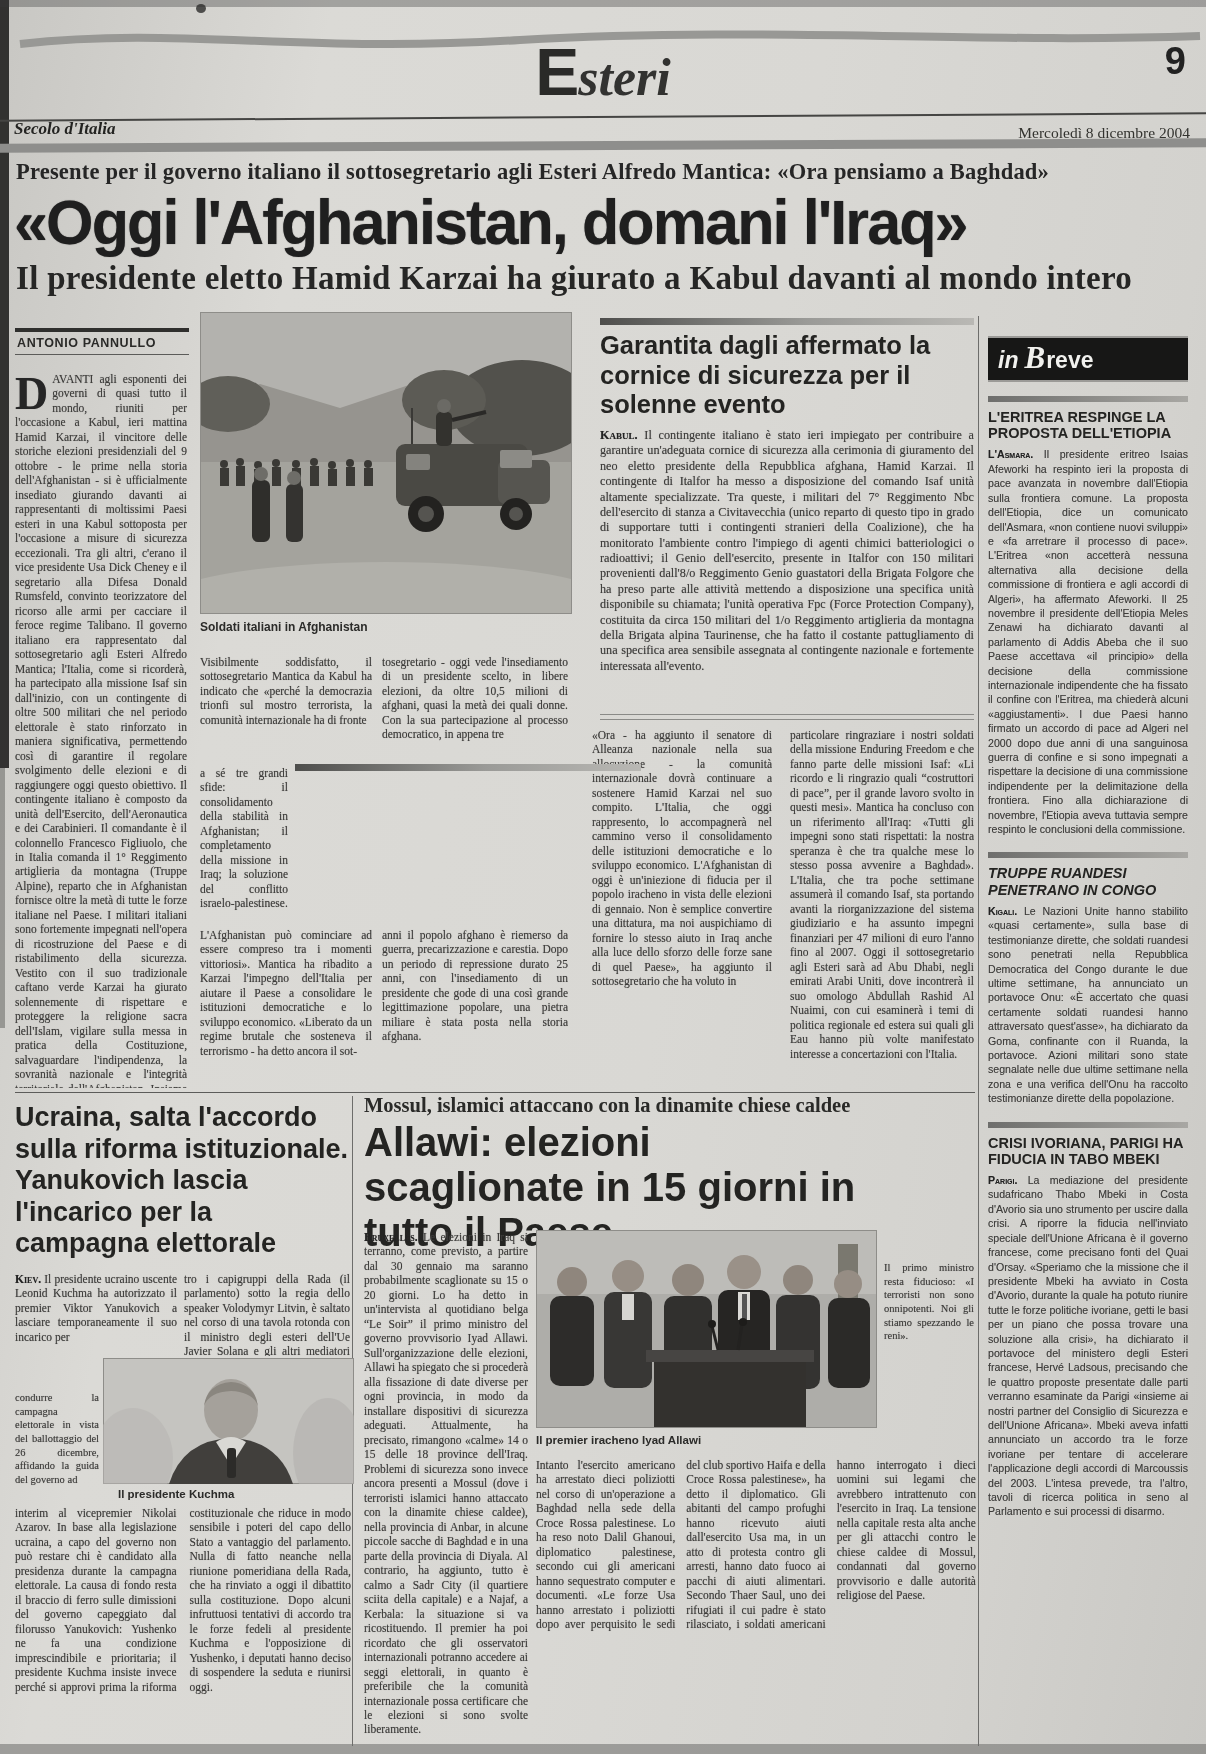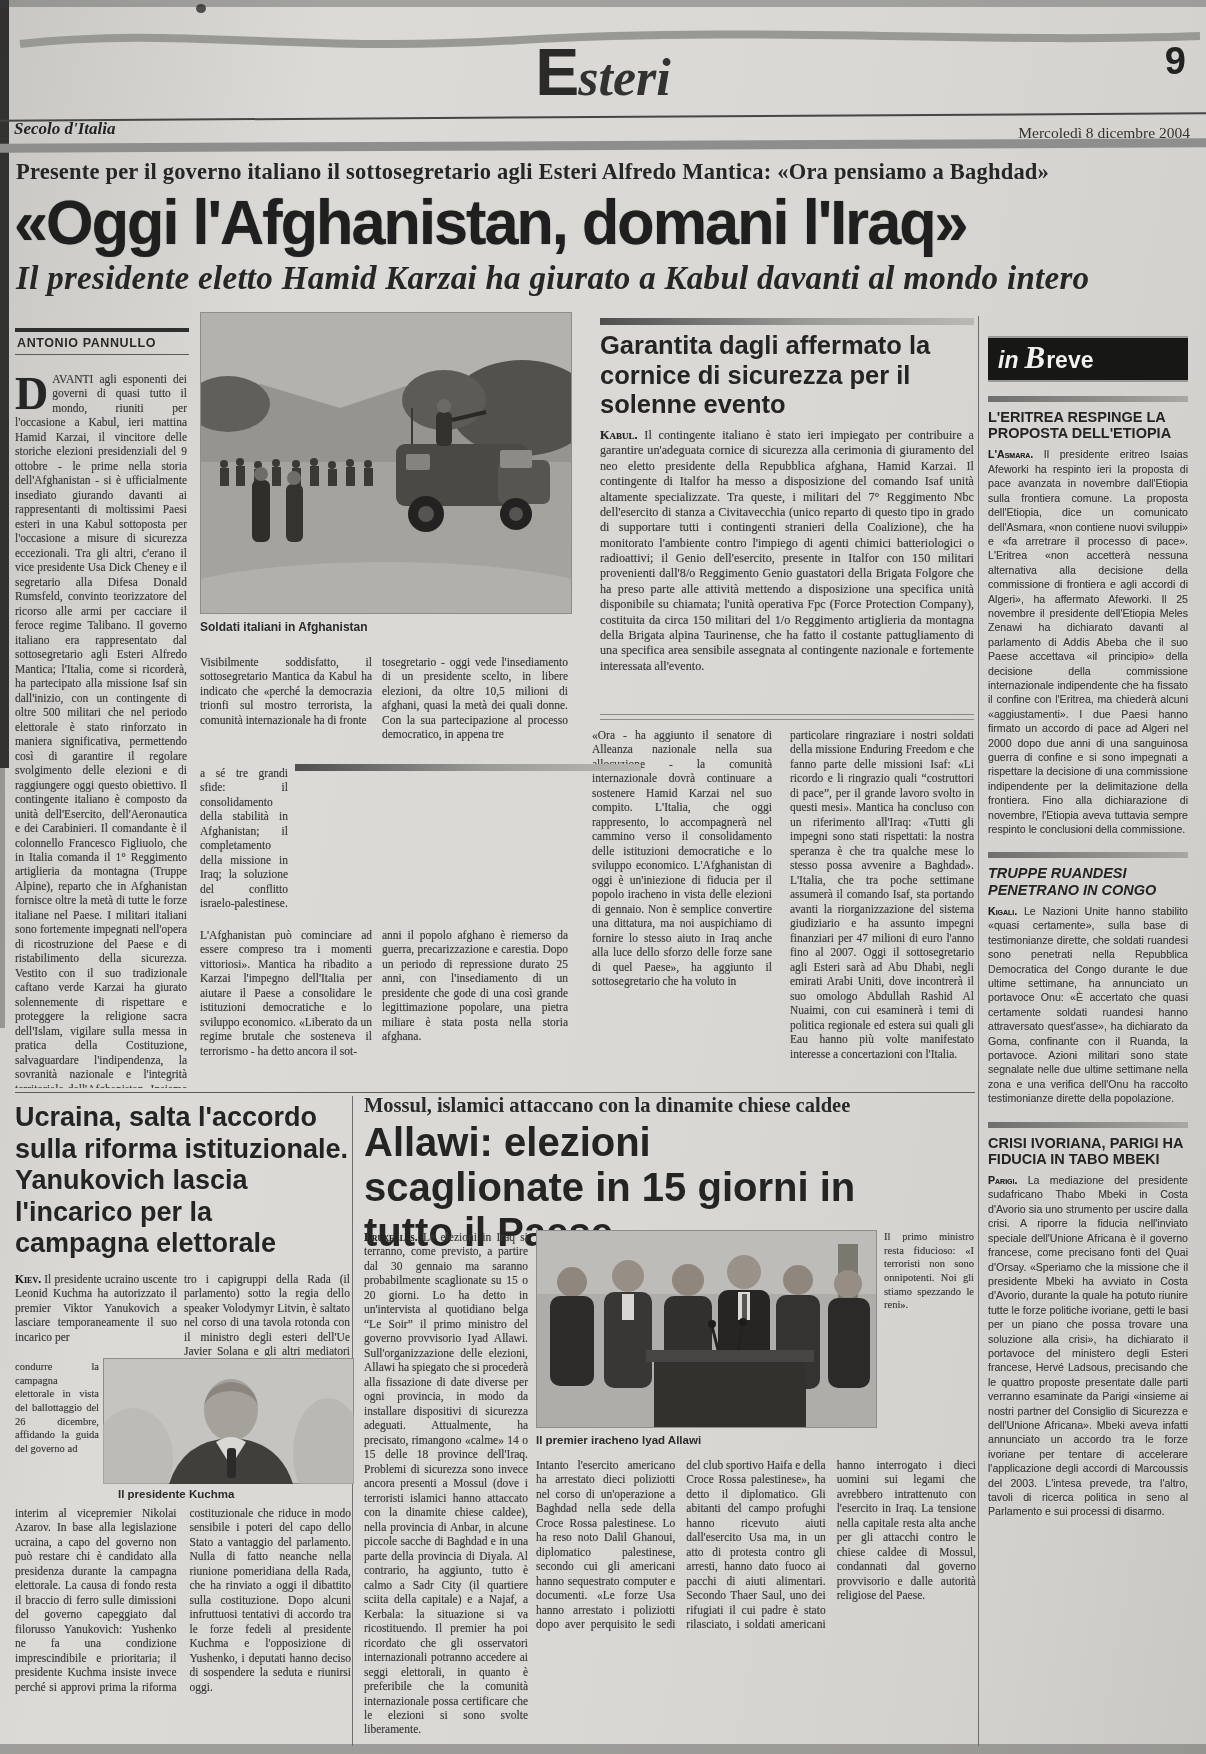--- a/index.html
+++ b/index.html
@@ -3,31 +3,31 @@
 <meta charset="utf-8">
 <style>
   html,body{margin:0;padding:0;background:#8d8c89;}
   .page{position:relative;width:1206px;height:1754px;overflow:hidden;
     background:linear-gradient(100deg,#c8c7c3 0%,#dbdad6 22%,#d9d8d4 55%,#d3d2ce 82%,#c9c8c4 100%);
     font-family:"Liberation Serif",serif;color:#2d2d2d;}
   .abs{position:absolute;}
   .sans{font-family:"Liberation Sans",sans-serif;}
   .body-text{font-size:11.5px;line-height:1.26;text-align:justify;color:#3d3c3a;
     overflow:hidden;text-shadow:0 0 .7px rgba(70,70,70,.55);}
-  .body-sm{font-size:10.5px;line-height:1.3;}
+  .body-sm{font-size:10.5px;line-height:1.3;margin-top:31px;}
   .dateline{font-weight:bold;font-variant:small-caps;color:#222;}
   .dropcap{float:left;font-size:46px;line-height:.82;font-weight:bold;padding:3px 4px 0 0;color:#262626;
     font-family:"Liberation Serif",serif;}
   .rule{background:#565654;}
   .graybar{background:linear-gradient(90deg,#4e4e4c,#9a9a97 55%,#b9b8b4);}
   .kicker{font-size:22.5px;font-weight:bold;color:#262626;letter-spacing:.2px;}
   .headline{font-family:"Liberation Sans",sans-serif;font-weight:bold;color:#1f1f1f;
     font-size:63px;letter-spacing:-2px;white-space:nowrap;transform:scaleX(.97);transform-origin:left top;
     text-shadow:0 0 1px rgba(20,20,20,.6);}
-  .subhead{font-style:italic;font-weight:bold;font-size:33px;color:#262625;letter-spacing:.3px;}
+  .subhead{font-weight:bold;font-size:33px;color:#262625;letter-spacing:.3px;}
   .byline{border-top:4px solid #2f2f2d;border-bottom:1px solid #5b5b59;padding:4px 2px 4px 2px;
     font-family:"Liberation Sans",sans-serif;font-size:12.5px;font-weight:bold;letter-spacing:.6px;color:#2a2a28;}
   .sec-head{font-family:"Liberation Sans",sans-serif;font-weight:bold;font-size:25.5px;line-height:1.16;color:#242422;}
   .sub-head2{font-family:"Liberation Sans",sans-serif;font-weight:bold;color:#242422;}
   .caption{font-family:"Liberation Sans",sans-serif;font-weight:bold;font-size:12px;color:#2b2b29;}
   .quote{font-size:23px;line-height:1.32;color:#2e2e2c;text-shadow:0 0 .8px rgba(50,50,50,.5);}
   .breve-bar{background:#171716;color:#f1f1ee;border-radius:0;padding:2px 10px 4px 10px;
     box-shadow:0 0 0 2px #9b9a97;display:flex;align-items:baseline;text-align:right;}
   .breve-in{font-family:"Liberation Sans",sans-serif;font-weight:bold;font-style:italic;font-size:23px;}
   .breve-B{font-family:"Liberation Serif",serif;font-style:italic;font-size:31px;font-weight:bold;margin:0 1px 0 6px;}

